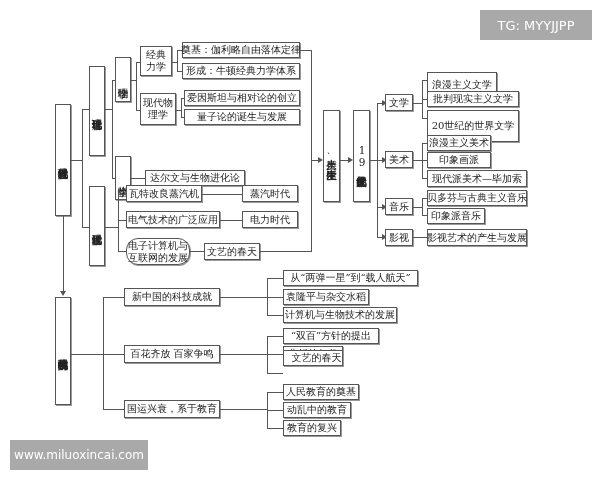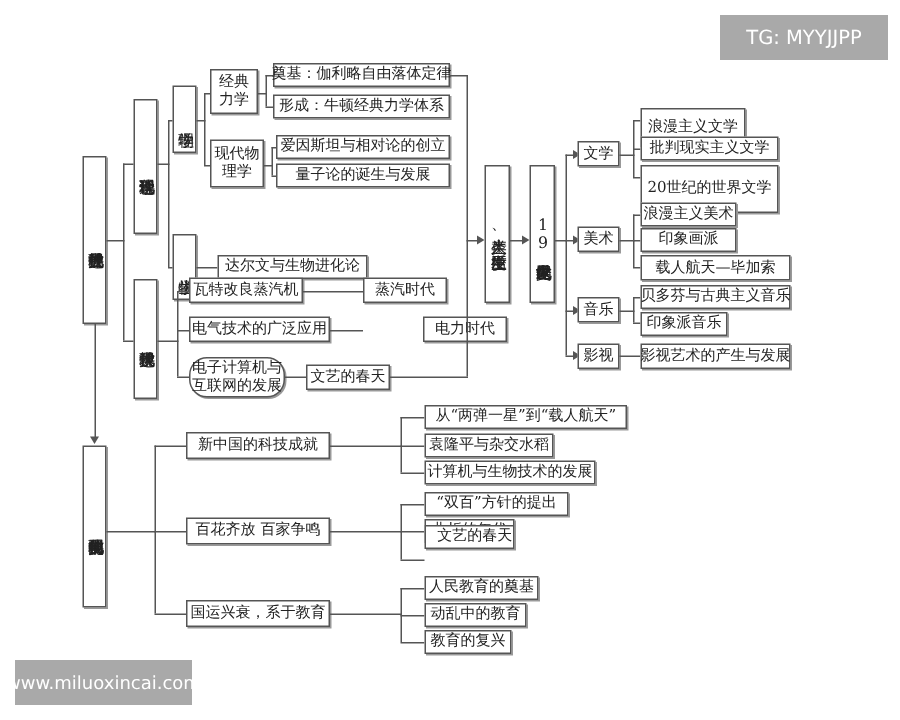--- a/index.html
+++ b/index.html
@@ -15,21 +15,21 @@
   .h { height:1.3px; }
   .v { width:1.3px; }
   .arrow { position:absolute; width:0; height:0; border-top:3px solid transparent; border-bottom:3px solid transparent; border-left:5px solid #555; }
   .arrow-down { position:absolute; width:0; height:0; border-left:3px solid transparent; border-right:3px solid transparent; border-top:5px solid #555; }
   .wm { position:absolute; background:#a9a9a9; color:#fff; font-family:"DejaVu Sans", sans-serif; display:flex; align-items:center; justify-content:center; }
 </style>
 </head>
 <body>
 
 <div class="wm" style="left:480px;top:10px;width:112px;height:30px;font-size:13px;">TG: MYYJJPP</div>
-<div class="wm" style="left:10px;top:440px;width:118px;height:30px;font-size:12px;">www.miluoxincai.com</div>
+<div class="wm" style="left:10px;top:440px;width:138px;height:30px;font-size:12px;">www.miluoxincai.com</div>
 
 <div class="vbox" style="left:55px;top:104px;width:16px;height:112px;">近现代世界的科技</div>
 <div class="ln h" style="left:71px;top:160px;width:12px;"></div>
 <div class="ln v" style="left:82px;top:109px;height:118px;"></div>
 <div class="ln h" style="left:82px;top:109px;width:10px;"></div>
 <div class="ln h" style="left:82px;top:227px;width:10px;"></div>
 
 <div class="vbox" style="left:89px;top:66px;width:16px;height:90px;">近现代科学理论</div>
 <div class="ln h" style="left:105px;top:109px;width:8px;"></div>
 <div class="ln v" style="left:112px;top:80px;height:98px;"></div>
@@ -72,21 +72,21 @@
 <div class="ln h" style="left:118px;top:194px;width:8px;"></div>
 <div class="ln h" style="left:118px;top:220px;width:8px;"></div>
 <div class="ln h" style="left:118px;top:251px;width:8px;"></div>
 
 <div class="box" style="left:126px;top:185px;width:76px;height:17px;">瓦特改良蒸汽机</div>
 <div class="ln h" style="left:202px;top:194px;width:40px;"></div>
 <div class="box" style="left:242px;top:185px;width:56px;height:17px;">蒸汽时代</div>
 
 <div class="box" style="left:126px;top:211px;width:94px;height:17px;">电气技术的广泛应用</div>
 <div class="ln h" style="left:220px;top:220px;width:22px;"></div>
-<div class="box" style="left:242px;top:211px;width:56px;height:17px;margin-left:40px;">电力时代</div>
+<div class="box" style="left:242px;top:211px;width:56px;height:17px;">电力时代</div>
 
 <div class="box" style="left:126px;top:238px;width:64px;height:27px;flex-direction:column;line-height:12px;border-radius:12px;">
   <span>电子计算机与</span>
   <span>互联网的发展</span>
 </div>
 <div class="ln h" style="left:190px;top:251px;width:14px;"></div>
 <div class="box" style="left:204px;top:243px;width:56px;height:17px;">文艺的春天</div>
 
 <div class="ln h" style="left:300px;top:50px;width:12px;"></div>
 <div class="ln v" style="left:311px;top:50px;height:201px;"></div>
@@ -121,21 +121,21 @@
 <div class="box" style="left:427px;top:110px;width:92px;height:32px;">20世纪的世界文学</div>
 
 <div class="box" style="left:385px;top:151px;width:28px;height:17px;">美术</div>
 <div class="ln h" style="left:413px;top:160px;width:10px;"></div>
 <div class="ln v" style="left:422px;top:143px;height:35px;"></div>
 <div class="ln h" style="left:422px;top:143px;width:5px;"></div>
 <div class="ln h" style="left:422px;top:160px;width:5px;"></div>
 <div class="ln h" style="left:422px;top:178px;width:5px;"></div>
 <div class="box" style="left:427px;top:135px;width:64px;height:16px;">浪漫主义美术</div>
 <div class="box" style="left:427px;top:152px;width:64px;height:16px;">印象画派</div>
-<div class="box" style="left:427px;top:170px;width:100px;height:17px;">载人航天—毕加索</div>
+<div class="box" style="left:427px;top:170px;width:100px;height:17px;">现代派美术—毕加索</div>
 
 <div class="box" style="left:385px;top:198px;width:28px;height:17px;">音乐</div>
 <div class="ln h" style="left:413px;top:207px;width:10px;"></div>
 <div class="ln v" style="left:422px;top:198px;height:17px;"></div>
 <div class="ln h" style="left:422px;top:198px;width:5px;"></div>
 <div class="ln h" style="left:422px;top:215px;width:5px;"></div>
 <div class="box" style="left:427px;top:190px;width:100px;height:16px;">贝多芬与古典主义音乐</div>
 <div class="box" style="left:427px;top:208px;width:58px;height:16px;">印象派音乐</div>
 
 <div class="box" style="left:385px;top:229px;width:28px;height:17px;">影视</div>

